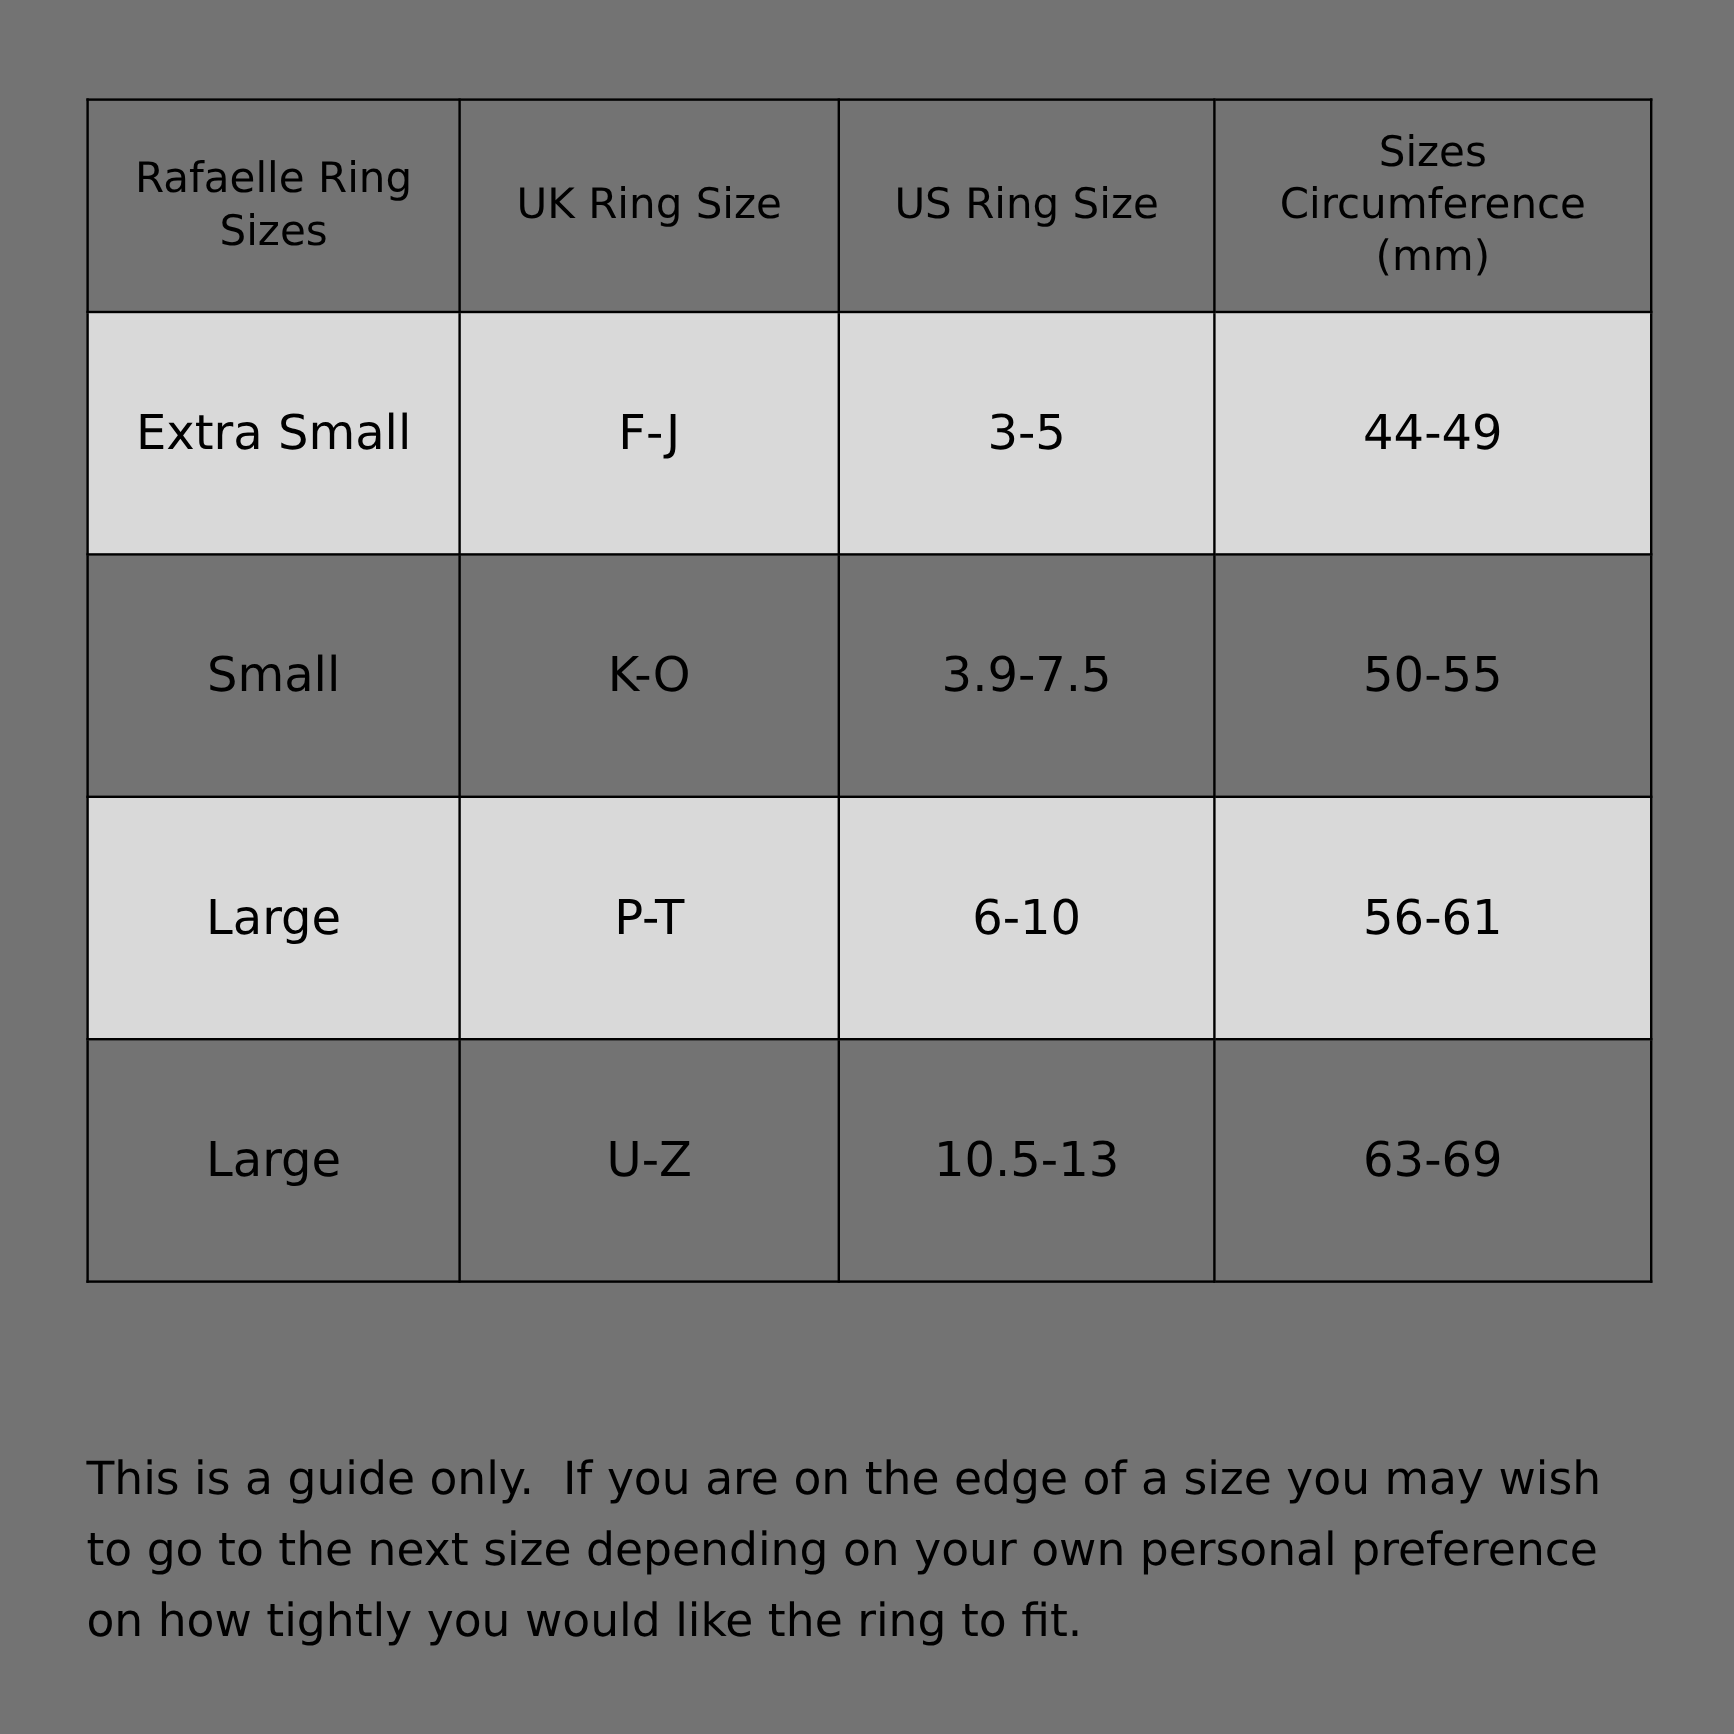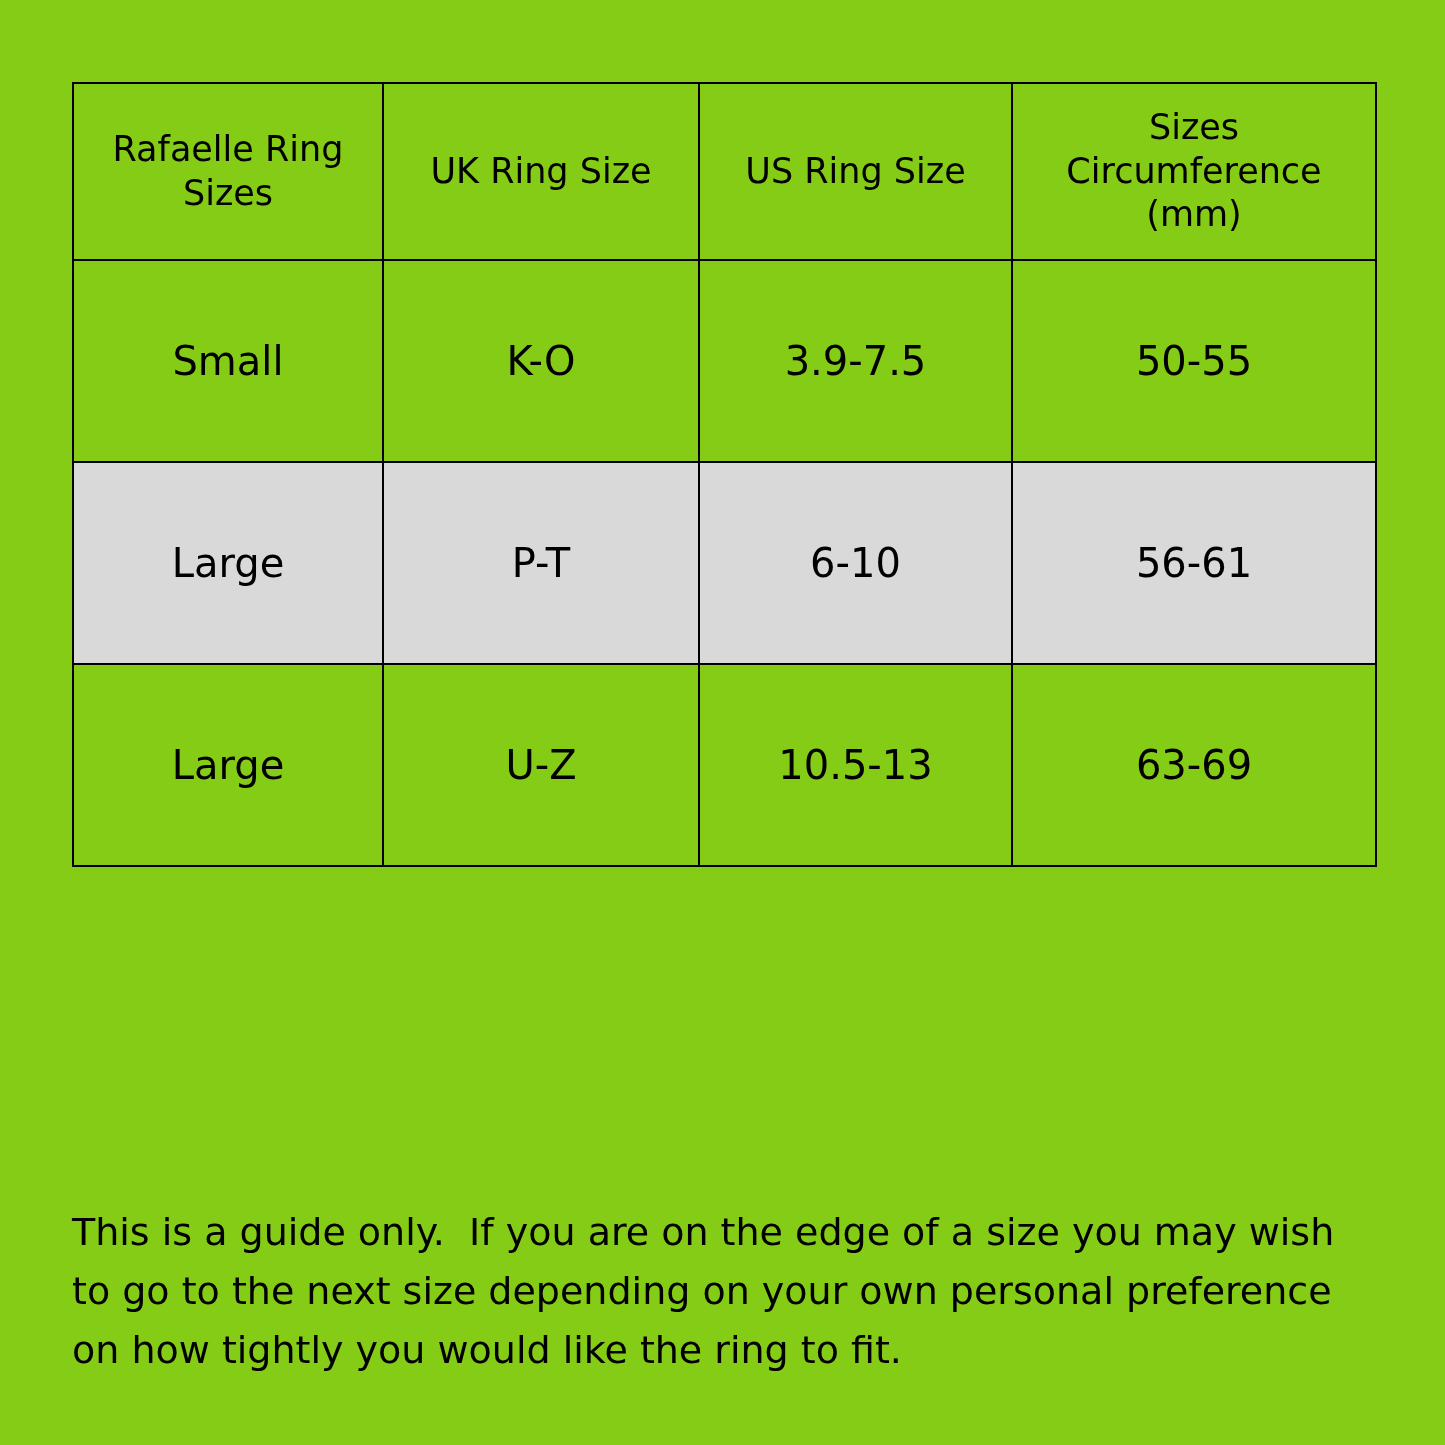--- a/index.html
+++ b/index.html
@@ -14,21 +14,21 @@
     color: #000000;
     position: relative;
     overflow: hidden;
   }
   .page {
     position: absolute;
     left: 0;
     top: 0;
     width: 1445px;
     height: 1445px;
-    background: #84cc16;
+    background: #737373;
   }
   table.size-table {
     position: absolute;
     left: 72px;
     top: 82px;
     width: 1303px;
     border-collapse: collapse;
     table-layout: fixed;
   }
   table.size-table td,
@@ -83,20 +83,26 @@
     </colgroup>
     <thead>
       <tr>
         <th>Rafaelle Ring Sizes</th>
         <th>UK Ring Size</th>
         <th>US Ring Size</th>
         <th>Sizes Circumference (mm)</th>
       </tr>
     </thead>
     <tbody>
+      <tr class="shaded">
+        <td>Extra Small</td>
+        <td>F-J</td>
+        <td>3-5</td>
+        <td>44-49</td>
+      </tr>
       <tr>
         <td>Small</td>
         <td>K-O</td>
         <td>3.9-7.5</td>
         <td>50-55</td>
       </tr>
       <tr class="shaded">
         <td>Large</td>
         <td>P-T</td>
         <td>6-10</td>

